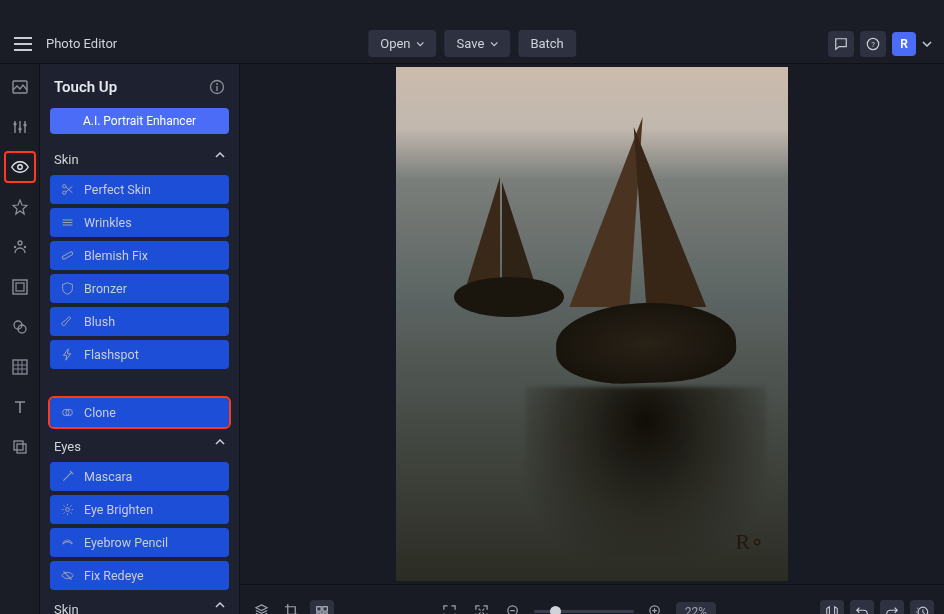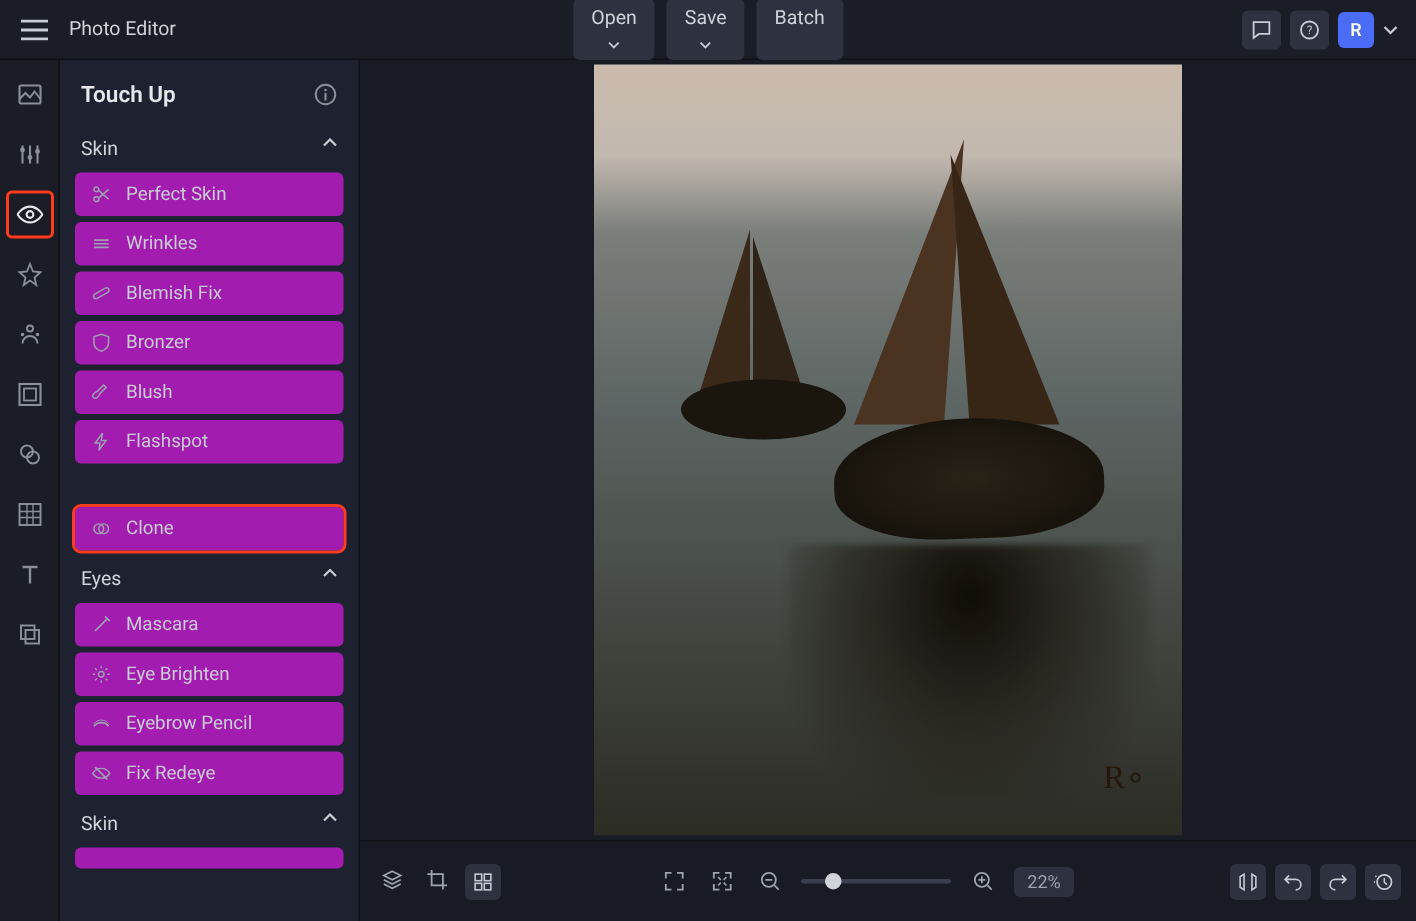--- a/index.html
+++ b/index.html
@@ -1,43 +1,43 @@
 <!DOCTYPE html>
 <html><head>
 <meta charset="utf-8">
 <style>
   * { box-sizing: border-box; margin: 0; padding: 0; }
   html, body { width: 944px; height: 614px; overflow: hidden; font-family: -apple-system, BlinkMacSystemFont, "Segoe UI", Roboto, sans-serif; background: #1a1d26; color: #c8ccd4; }
   
   
-  .topbar { display: flex; align-items: center; height: 40px; padding: 0 12px; gap: 8px; border-bottom: 1px solid #0f1114; }
+  .topbar { display: flex; align-items: center; height: 40px; padding: 0 12px; gap: 8px; border-bottom: 1px solid #0f1114; margin-top: 24px; }
   .hamburger { width: 22px; height: 22px; display:flex; align-items:center; justify-content:center; cursor:pointer; }
   .app-title { font-size: 13px; color: #d0d3da; margin-right: auto; padding-left: 4px; }
-  .btn { background:#2d3140; color:#d0d3da; font-size:13px; padding:6px 12px; border-radius:4px; display:flex; align-items:center; gap:6px; cursor:pointer;flex-direction:column; }
+  .btn { background:#2d3140; color:#d0d3da; font-size:13px; padding:6px 12px; border-radius:4px; display:flex; align-items:center; gap:6px; cursor:pointer; }
   .chev { width:8px; height:8px; }
   .icon-btn { width:26px; height:26px; background:#2d3140; border-radius:4px; display:flex; align-items:center; justify-content:center; cursor:pointer; }
   .avatar { width:24px; height:24px; border-radius:4px; background:#4a6cf7; color:#fff; font-size:12px; font-weight:600; display:flex;align-items:center;justify-content:center; }
 
   
   .main { display:flex; height: calc(614px - 40px); }
   
   
   .rail { width:40px; background:#1a1d26; border-right:1px solid #0f1114; display:flex; flex-direction:column; align-items:center; padding-top:12px; gap:18px; }
   .rail-item { width:22px; height:22px; display:flex; align-items:center; justify-content:center; color:#8b8f9a; cursor:pointer; }
   .rail-item.active { color:#e6e8ed; }
   .rail-highlight { border:2px solid #ff3b1f; border-radius:4px; padding:3px; margin:-5px 0; }
 
   
   .panel { width:200px; background:#1e2230; border-right:1px solid #0f1114; display:flex; flex-direction:column; overflow:hidden; position:relative; }
   .panel-inner { overflow-y:auto; height:100%; padding: 0 10px 10px 10px; }
   .panel-title-row { display:flex; align-items:center; justify-content:space-between; padding:14px 4px 12px 4px; }
   .panel-title { font-size:15px; font-weight:600; color:#e6e8ed; }
   .ai-btn { background:#4a6cf7; color:#fff; font-size:12px; padding:6px 0; text-align:center; border-radius:4px; margin-bottom:10px; cursor:pointer; }
   .group-head { display:flex; align-items:flex-start; justify-content:space-between; padding:8px 4px; font-size:13px; color:#d0d3da; cursor:pointer; }
-  .tool-item { display:flex; align-items:center; gap:10px; background:#a21caf; margin-bottom:4px; padding:7px 10px; border-radius:4px; font-size:12.5px; color:#c8ccd4; cursor:pointer; }
+  .tool-item { display:flex; align-items:center; gap:10px; background:#1d4ed8; margin-bottom:4px; padding:7px 10px; border-radius:4px; font-size:12.5px; color:#c8ccd4; cursor:pointer; }
   .tool-item.highlight { outline:2px solid #ff3b1f; outline-offset:0px;margin-top:29px; }
   .tool-ico { width:14px; height:14px; display:flex; align-items:center; justify-content:center; color:#9ea3b0; flex-shrink:0; }
 
   
   .canvas { flex:1; display:flex; flex-direction:column; background:#181b24; }
   .canvas-body { flex:1; display:flex; align-items:center; justify-content:center; }
   .painting { width:392px; height:514px; background:linear-gradient(180deg,#c9b8a8 0%, #bfb5ab 12%, #7a7e7a 22%, #5d6664 45%, #474c46 70%, #2f3027 100%); position:relative; filter:contrast(1.05) saturate(0.9); }
   
   .sail1 { position:absolute; left:180px; top:50px; width:0; height:0; border-left:60px solid transparent; border-bottom:190px solid #5d3f28; transform:skewX(-4deg); filter:brightness(0.85); }
   .sail1b { position:absolute; left:244px; top:60px; width:0; height:0; border-right:60px solid transparent; border-bottom:180px solid #4b331f; transform:skewX(4deg); filter:brightness(0.8); }
@@ -187,20 +187,21 @@
       <div class="panel-title-row">
         <div class="panel-title">Touch Up</div>
         <div>
           <svg width="16" height="16" viewBox="0 0 16 16">
               <circle cx="8" cy="8" r="6.5" fill="none" stroke="#8b8f9a" stroke-width="1.3"></circle>
               <circle cx="8" cy="5" r="0.9" fill="#8b8f9a"></circle>
               <rect x="7.3" y="7" width="1.4" height="5" fill="#8b8f9a"></rect>
             </svg>
         </div>
       </div>
+      <div class="ai-btn">A.I. Portrait Enhancer</div>
 
       <div class="group-head">
         <span>Skin</span>
         <svg width="10" height="6" viewBox="0 0 10 6">
             <path d="M1 5l4-4 4 4" stroke="#c8ccd4" stroke-width="1.5" fill="none"></path>
           </svg>
       </div>
       <div class="tool-item">
           <span class="tool-ico">
             <svg width="13" height="13" viewBox="0 0 16 16">

